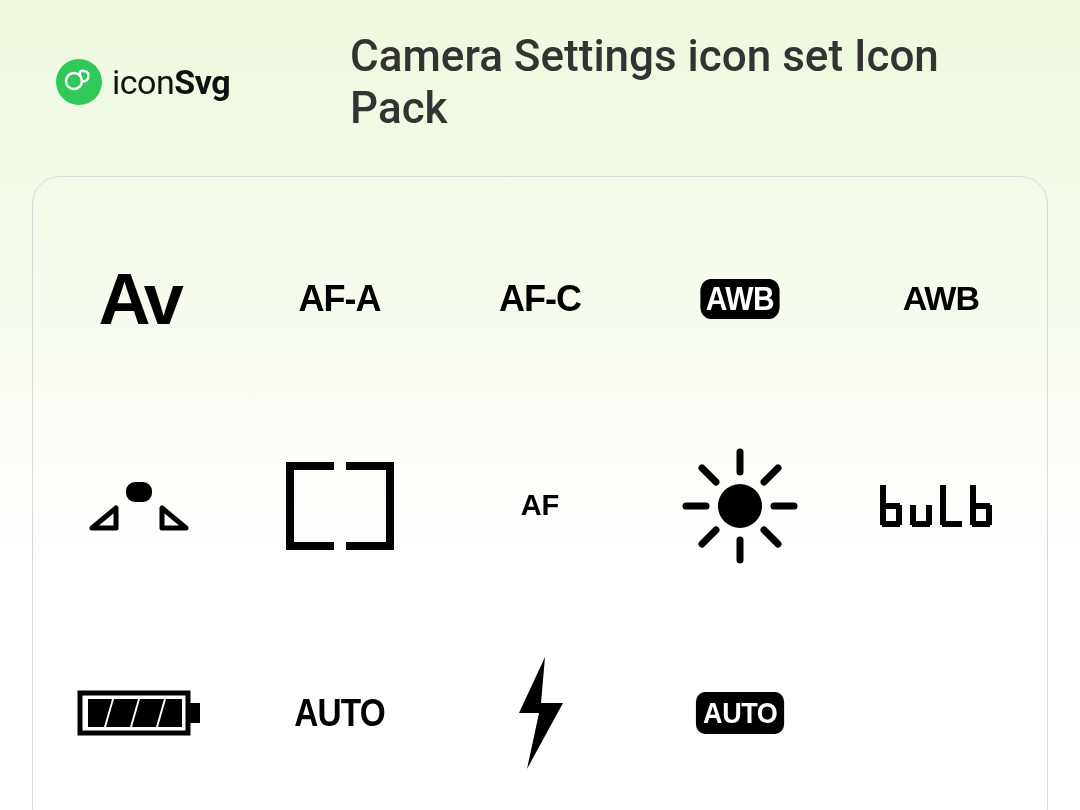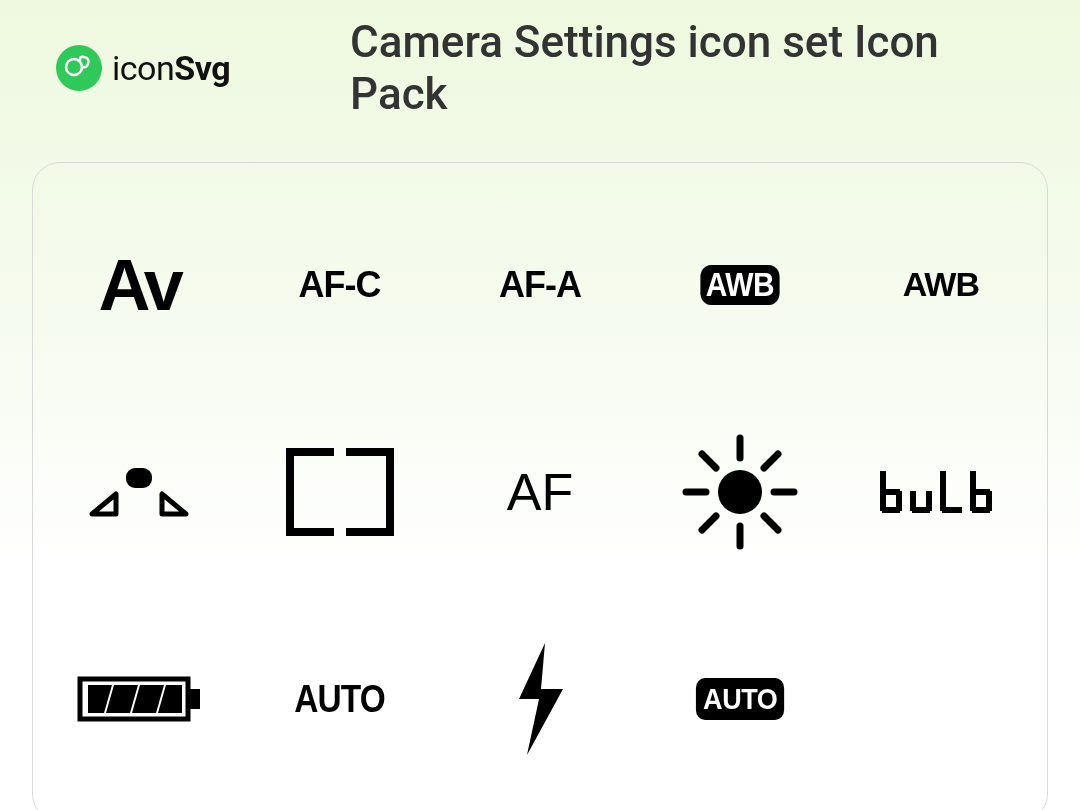--- a/index.html
+++ b/index.html
@@ -6,21 +6,21 @@
   body {
     width: 1080px;
     height: 810px;
     background: linear-gradient(180deg, #eef9df 0%, #f6fbef 40%, #ffffff 70%);
     font-family: -apple-system, BlinkMacSystemFont, "Segoe UI", Roboto, Arial, sans-serif;
     overflow: hidden;
   }
   .header {
     display: flex;
     align-items: center;
-    padding: 16px 56px 24px 56px;
+    padding: 30px 56px 24px 56px;
   }
   .logo {
     display: flex;
     align-items: center;
     gap: 10px;
   }
   .logo-badge {
     width: 46px;
     height: 46px;
     border-radius: 50%;
@@ -65,21 +65,21 @@
     justify-content: center;
   }
   .txt-icon {
     font-weight: 800;
     color: #000;
     font-family: Arial, Helvetica, sans-serif;
     white-space: nowrap;
   }
   .av { font-size: 72px; font-weight: 900; letter-spacing: -4px; }
   .afab { font-size: 36px; font-weight: 800; letter-spacing: -1px; }
-  .af { font-size: 52px; font-weight: 400; }
+  .af { font-size: 29px; font-weight: 700; }
   .auto-plain {
     font-size: 38px;
     font-weight: 700;
     font-family: "Arial Narrow", Arial, sans-serif;
     letter-spacing: -1px;
     transform: scaleX(0.88);
   }
   .awb-plain { font-size: 34px; font-weight: 800; letter-spacing: -1px; }
   .awb-badge {
     background: #000;
@@ -125,24 +125,24 @@
   <div class="title">Camera Settings icon set Icon Pack</div>
 </div>
 
 <div class="card">
   <div class="grid">
 
     <div class="cell">
       <span class="txt-icon av">Av</span>
     </div>
     <div class="cell">
+      <span class="txt-icon afab">AF-A</span>
+    </div>
+    <div class="cell">
       <span class="txt-icon afab">AF-C</span>
-    </div>
-    <div class="cell">
-      <span class="txt-icon afab">AF-A</span>
     </div>
     <div class="cell">
       <span class="awb-badge">AWB</span>
     </div>
     <div class="cell">
       <span class="txt-icon awb-plain">AWB</span>
     </div>
 
     <div class="cell">
       <svg width="110" height="60" viewBox="0 0 110 60">

